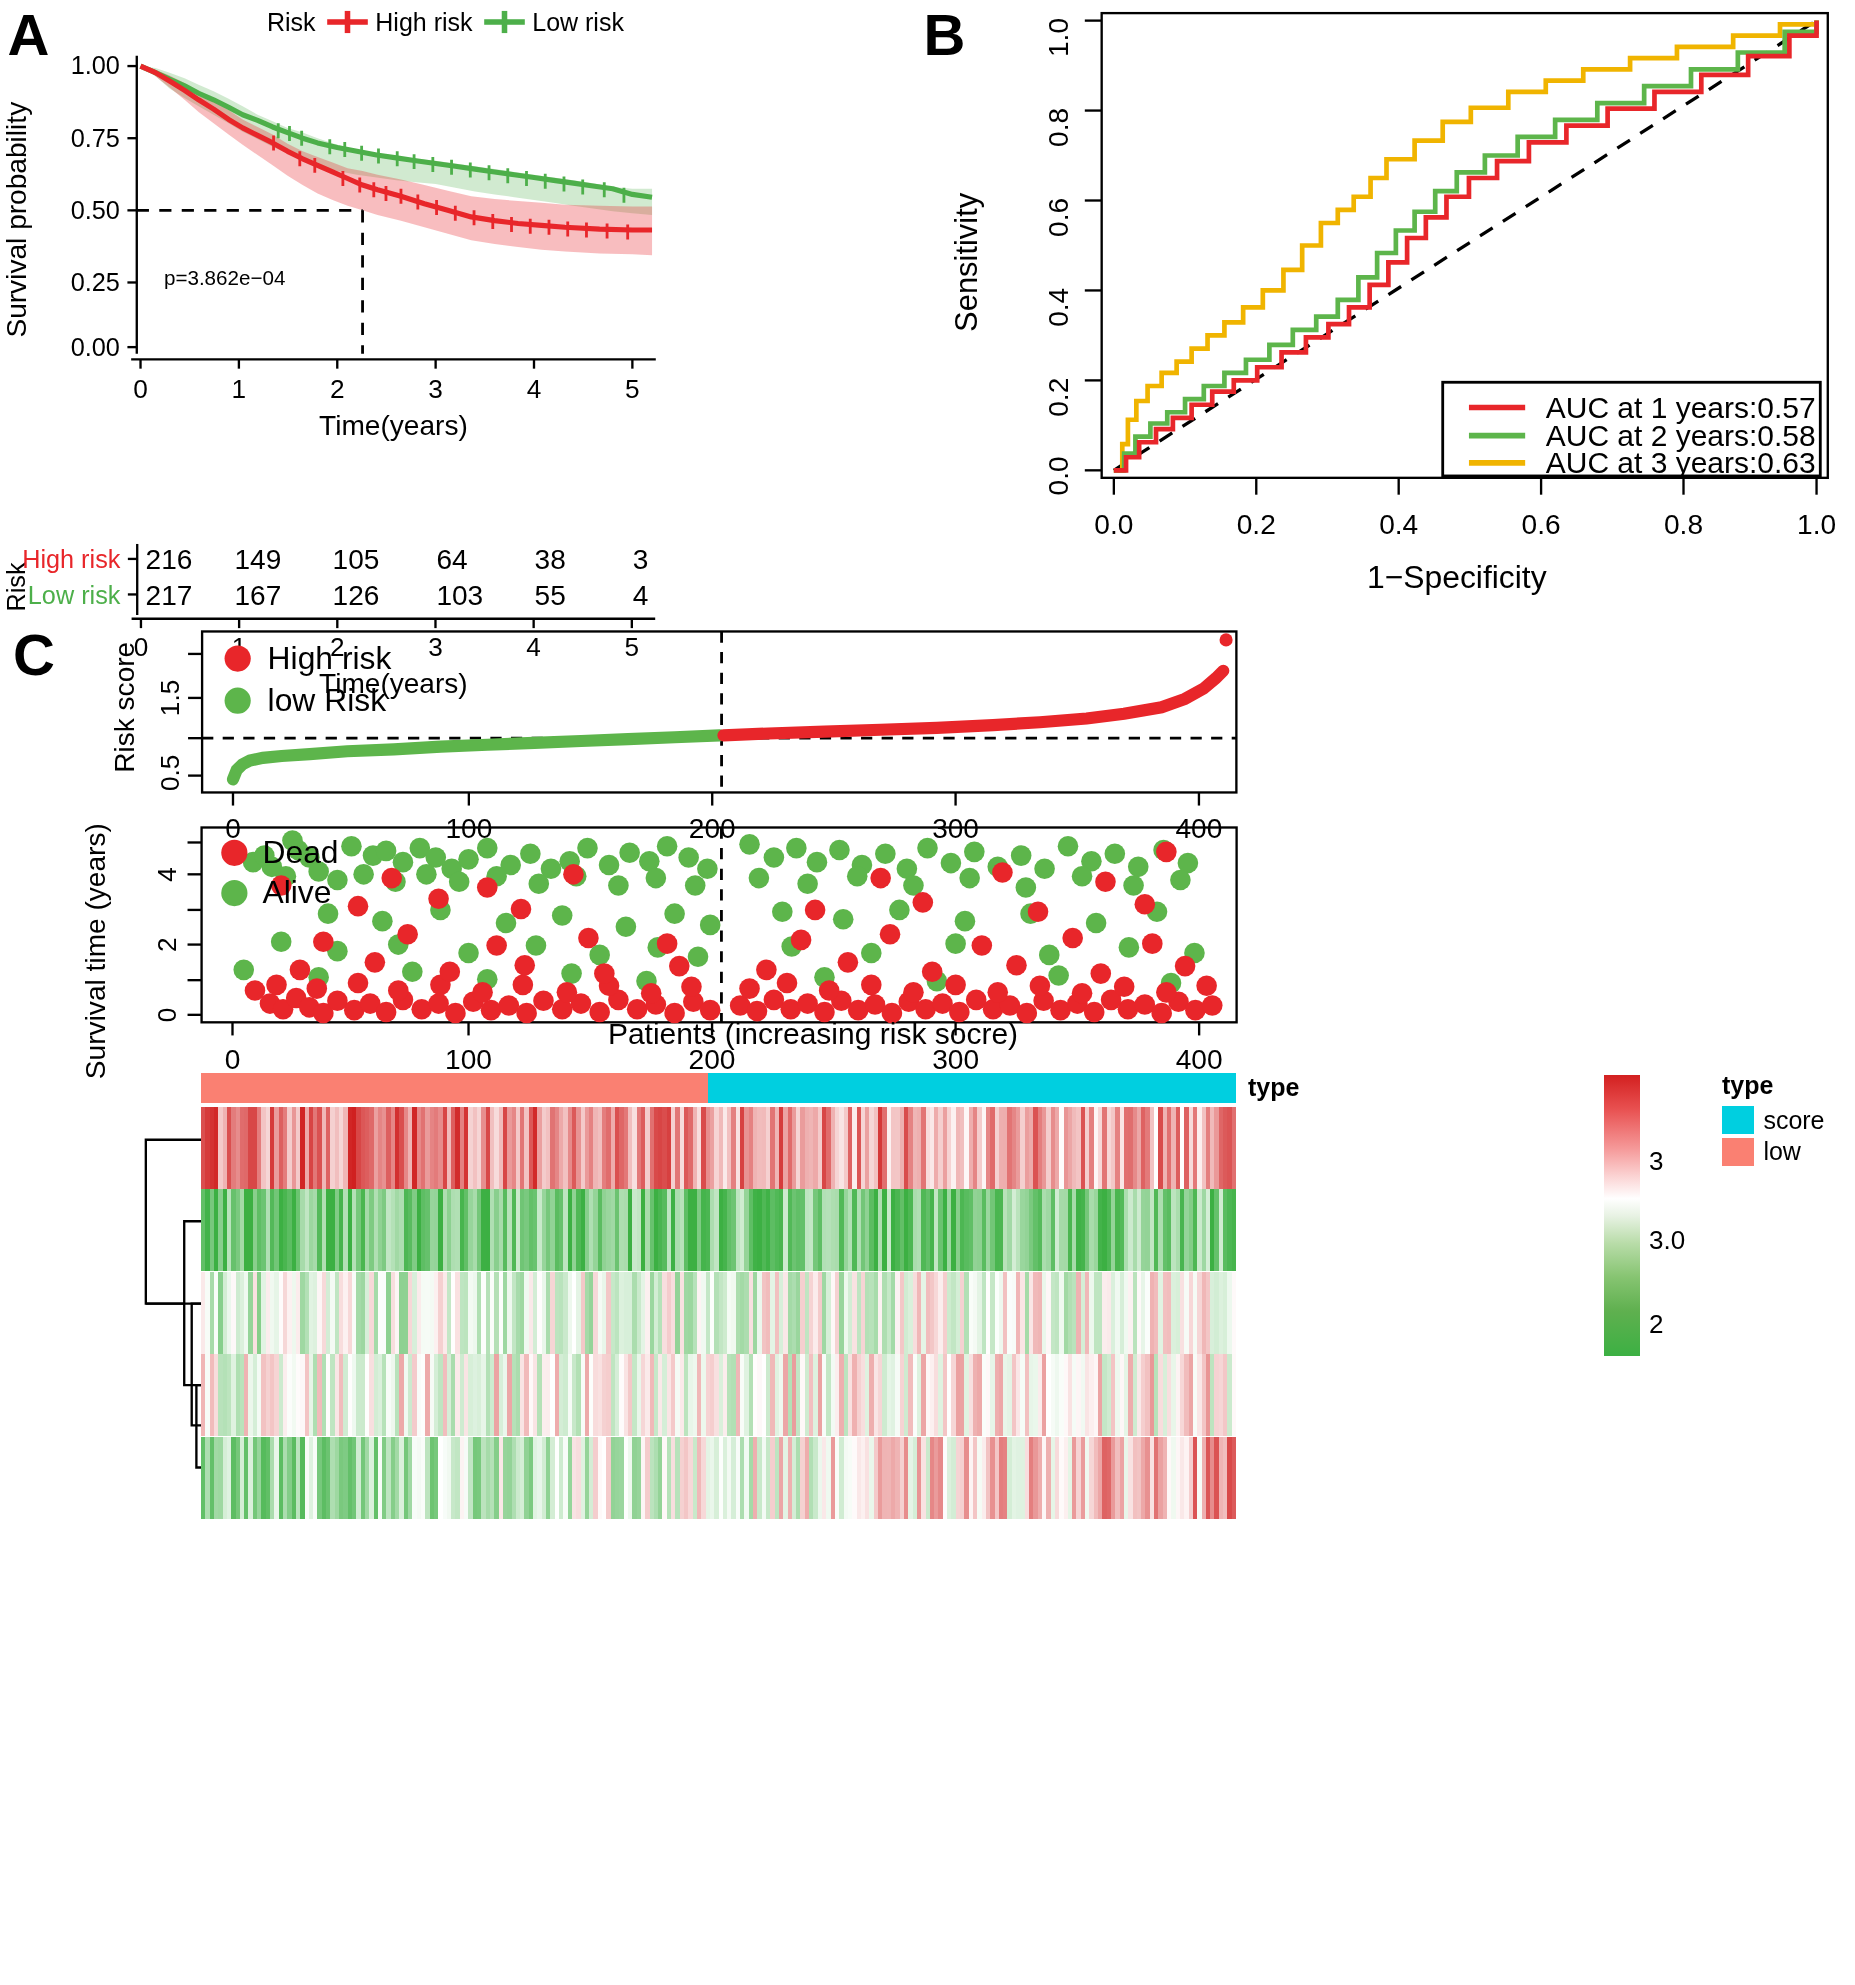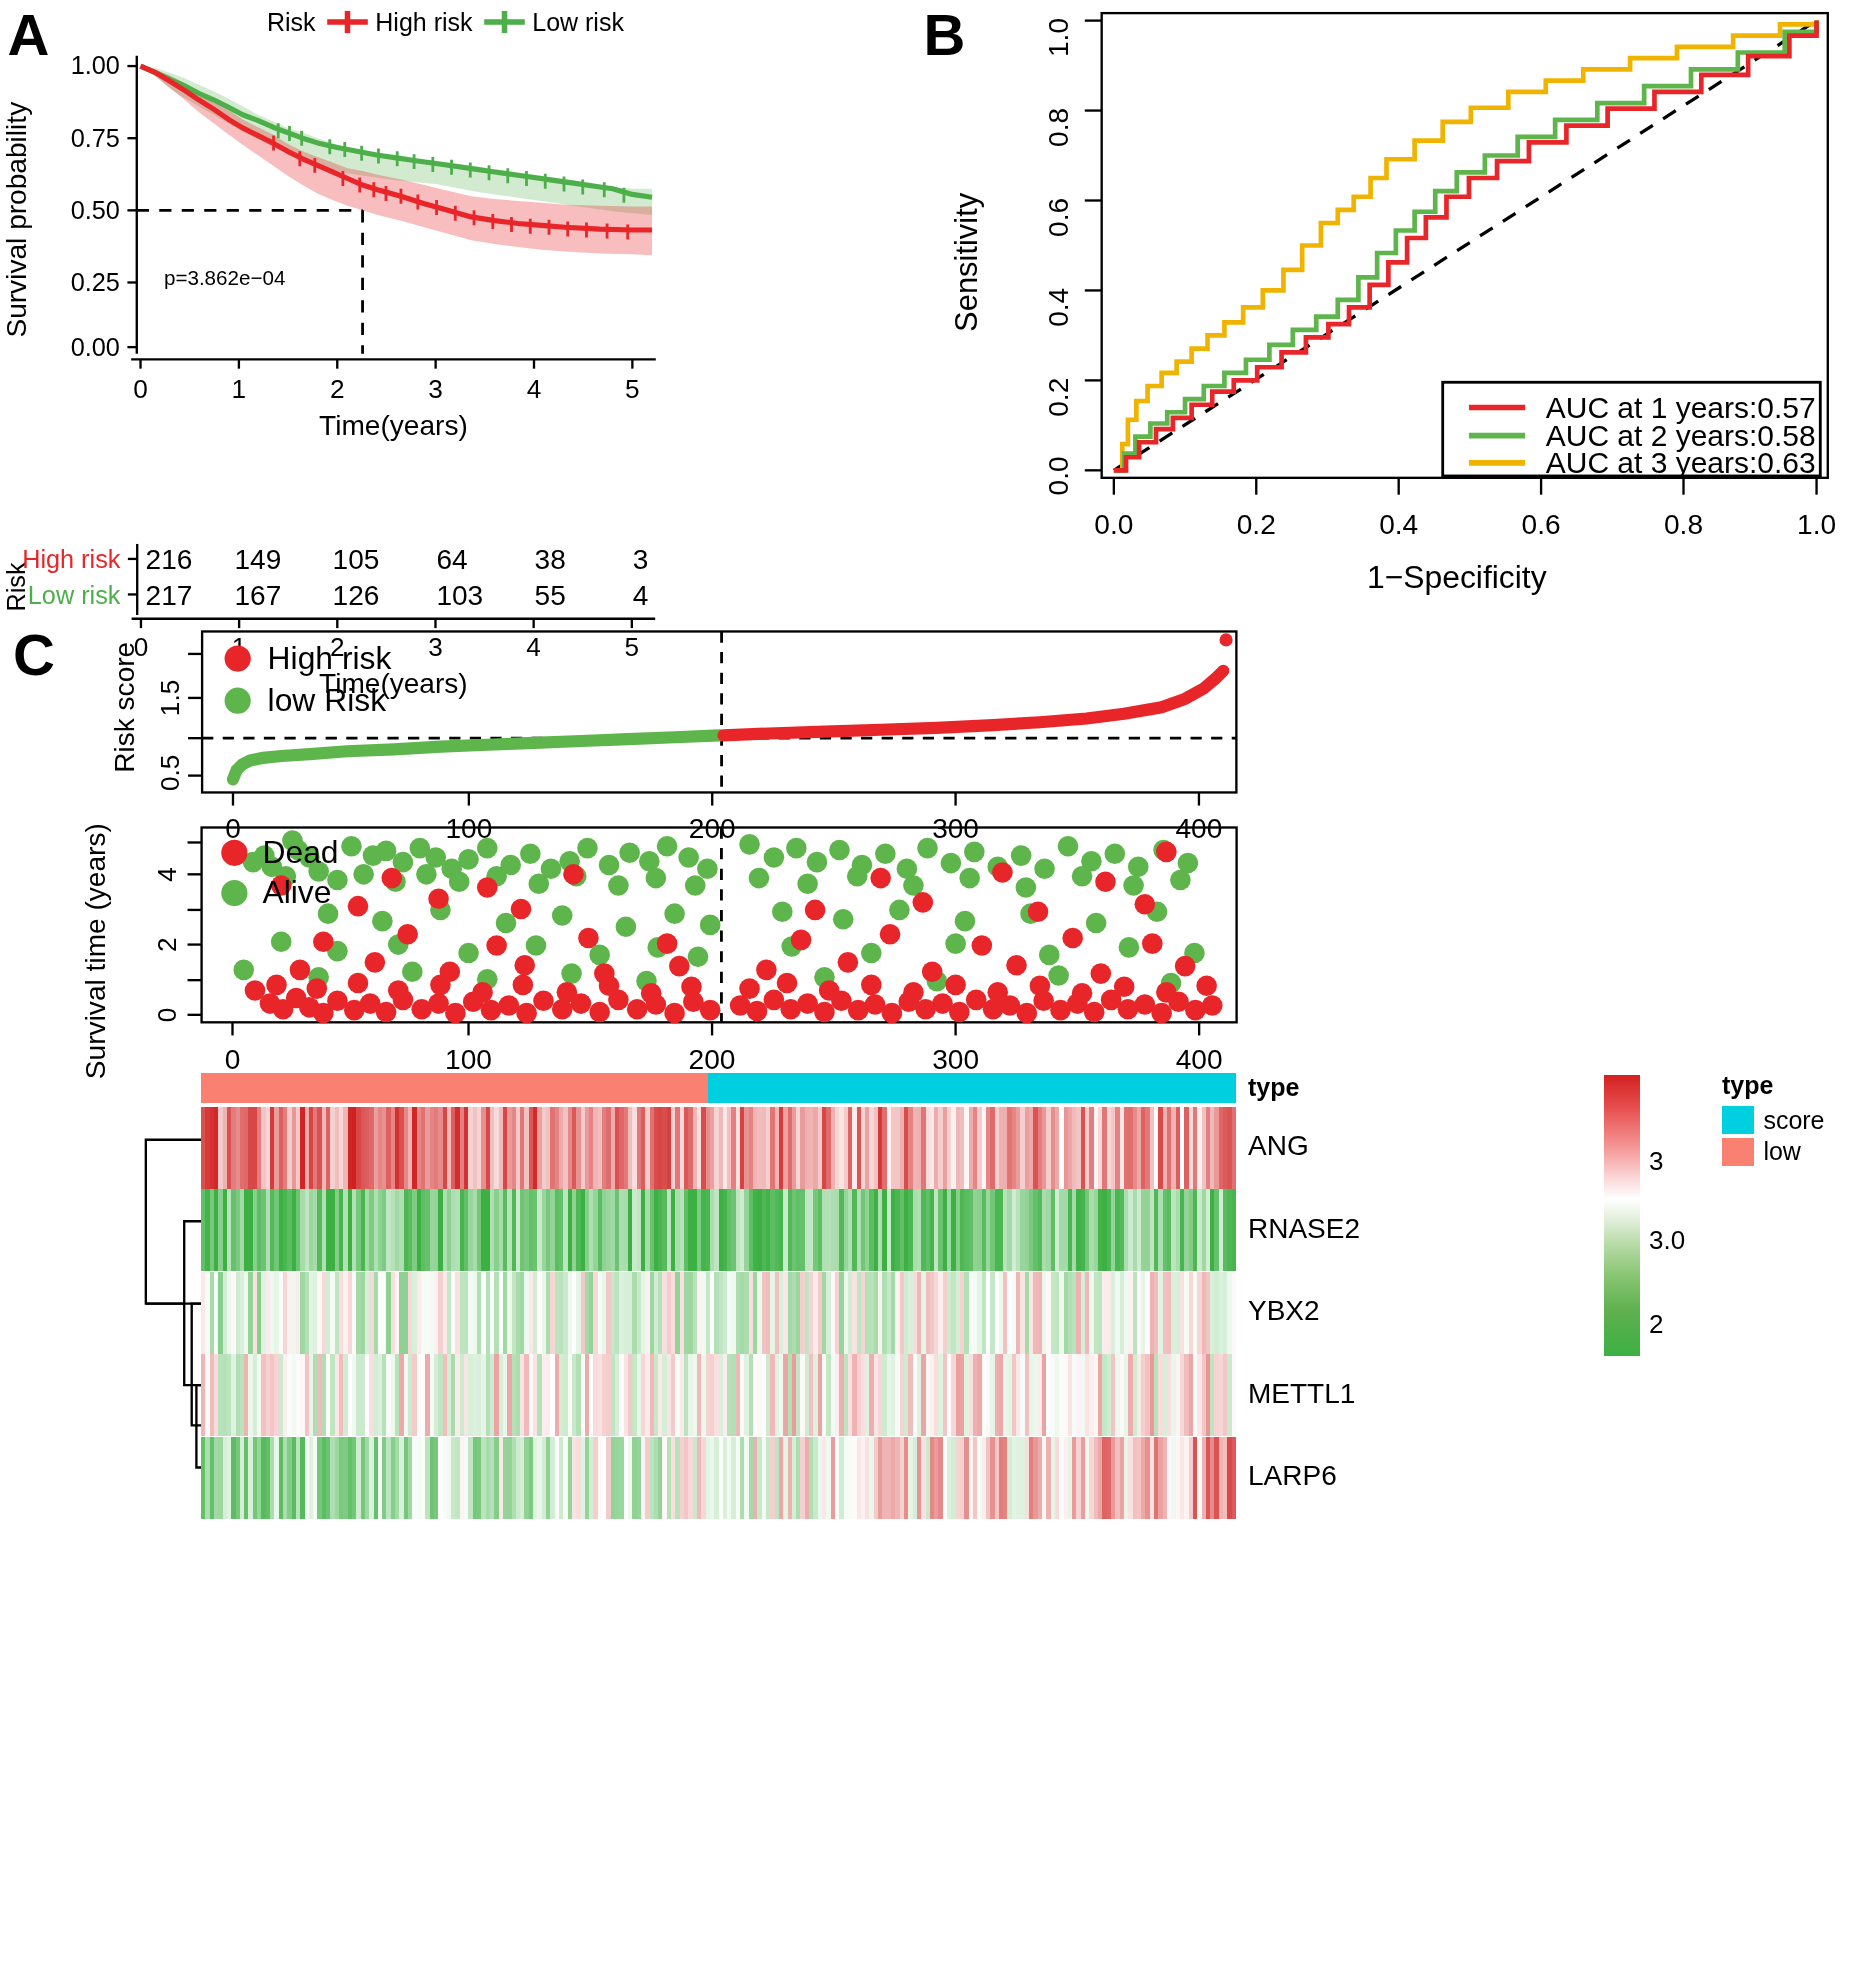--- a/index.html
+++ b/index.html
@@ -554,20 +554,21 @@
     </g>
     <g font-size="30" font-family="Liberation Sans, sans-serif" text-anchor="middle">
       <text x="248" y="266">0</text>
         <text x="500" y="266">100</text>
         <text x="760" y="266">200</text>
       <text x="1020" y="266">300</text>
         <text x="1280" y="266">400</text>
     </g>
   </svg>
 
+  <div class="axtitle" style="position:absolute;left:588px;top:408px;width:450px;text-align:center;font-size:30px;">Patients (increasing risk socre)</div>
 
   <div style="position:absolute;left:0;top:445px;width:1855px;height:468px;">
 
     <svg width="94" height="412" style="position:absolute;left:111px;top:53px;" viewBox="0 0 100 440">
       <g stroke="#000" stroke-width="2.5" fill="none">
         <path d="M100,35 L37,35 L37,210 L100,210"></path>
         <path d="M100,122 L78,122 L78,297 L100,297"></path>
         <path d="M37,210 L78,210"></path>
         <path d="M100,210 L86,210 L86,340 L100,340"></path>
         <path d="M100,297 L91,297 L91,385 L100,385"></path>
@@ -1786,27 +1787,20 @@
           <div style="flex: 1 1 0px; height: 100%; background: rgb(219, 85, 85);"></div>
           <div style="flex: 1 1 0px; height: 100%; background: rgb(231, 140, 140);"></div>
           <div style="flex: 1 1 0px; height: 100%; background: rgb(219, 83, 83);"></div>
           <div style="flex: 1 1 0px; height: 100%; background: rgb(239, 180, 180);"></div>
           <div style="flex: 1 1 0px; height: 100%; background: rgb(241, 190, 190);"></div>
           <div style="flex: 1 1 0px; height: 100%; background: rgb(217, 73, 73);"></div>
           <div style="flex: 1 1 0px; height: 100%; background: rgb(220, 90, 90);"></div>
         </div>
       </div>
 
-    <div id="gene-labels" style="position:absolute;left:1248px;top:53px;width:244px;height:412px;">
-        <div style="position: absolute; left: 0px; top: 23.4px; font-size: 28px;">ANG</div>
-        <div style="position: absolute; left: 0px; top: 106px; font-size: 28px;">RNASE2</div>
-        <div style="position: absolute; left: 0px; top: 188px; font-size: 28px;">YBX2</div>
-        <div style="position: absolute; left: 0px; top: 271px; font-size: 28px;">METTL1</div>
-        <div style="position: absolute; left: 0px; top: 353px; font-size: 28px;">LARP6</div>
-      </div>
 
     <div style="position:absolute;left:1604px;top:20.6px;width:36px;height:281px;
                 background:linear-gradient(to bottom,#D32020 0%,#E85050 12%,#F59898 26%,#FBD3D3 36%,#FFFFFF 44%,#E8F2E4 50%,#B8DCA8 60%,#86C471 72%,#5FB04F 84%,#3CB043 100%);"></div>
     <div style="position:absolute;left:1649px;top:92px;font-size:26px;">3</div>
     <div style="position:absolute;left:1649px;top:171px;font-size:26px;">3.0</div>
     <div style="position:absolute;left:1649px;top:255px;font-size:26px;">2</div>
 
     <div style="position:absolute;left:1722px;top:17px;">
       <div style="font-size:25px;font-weight:bold;margin-bottom:5.6px;">type</div>
       <div style="display:flex;align-items:center;gap:9.4px;margin-bottom:2.8px;">

